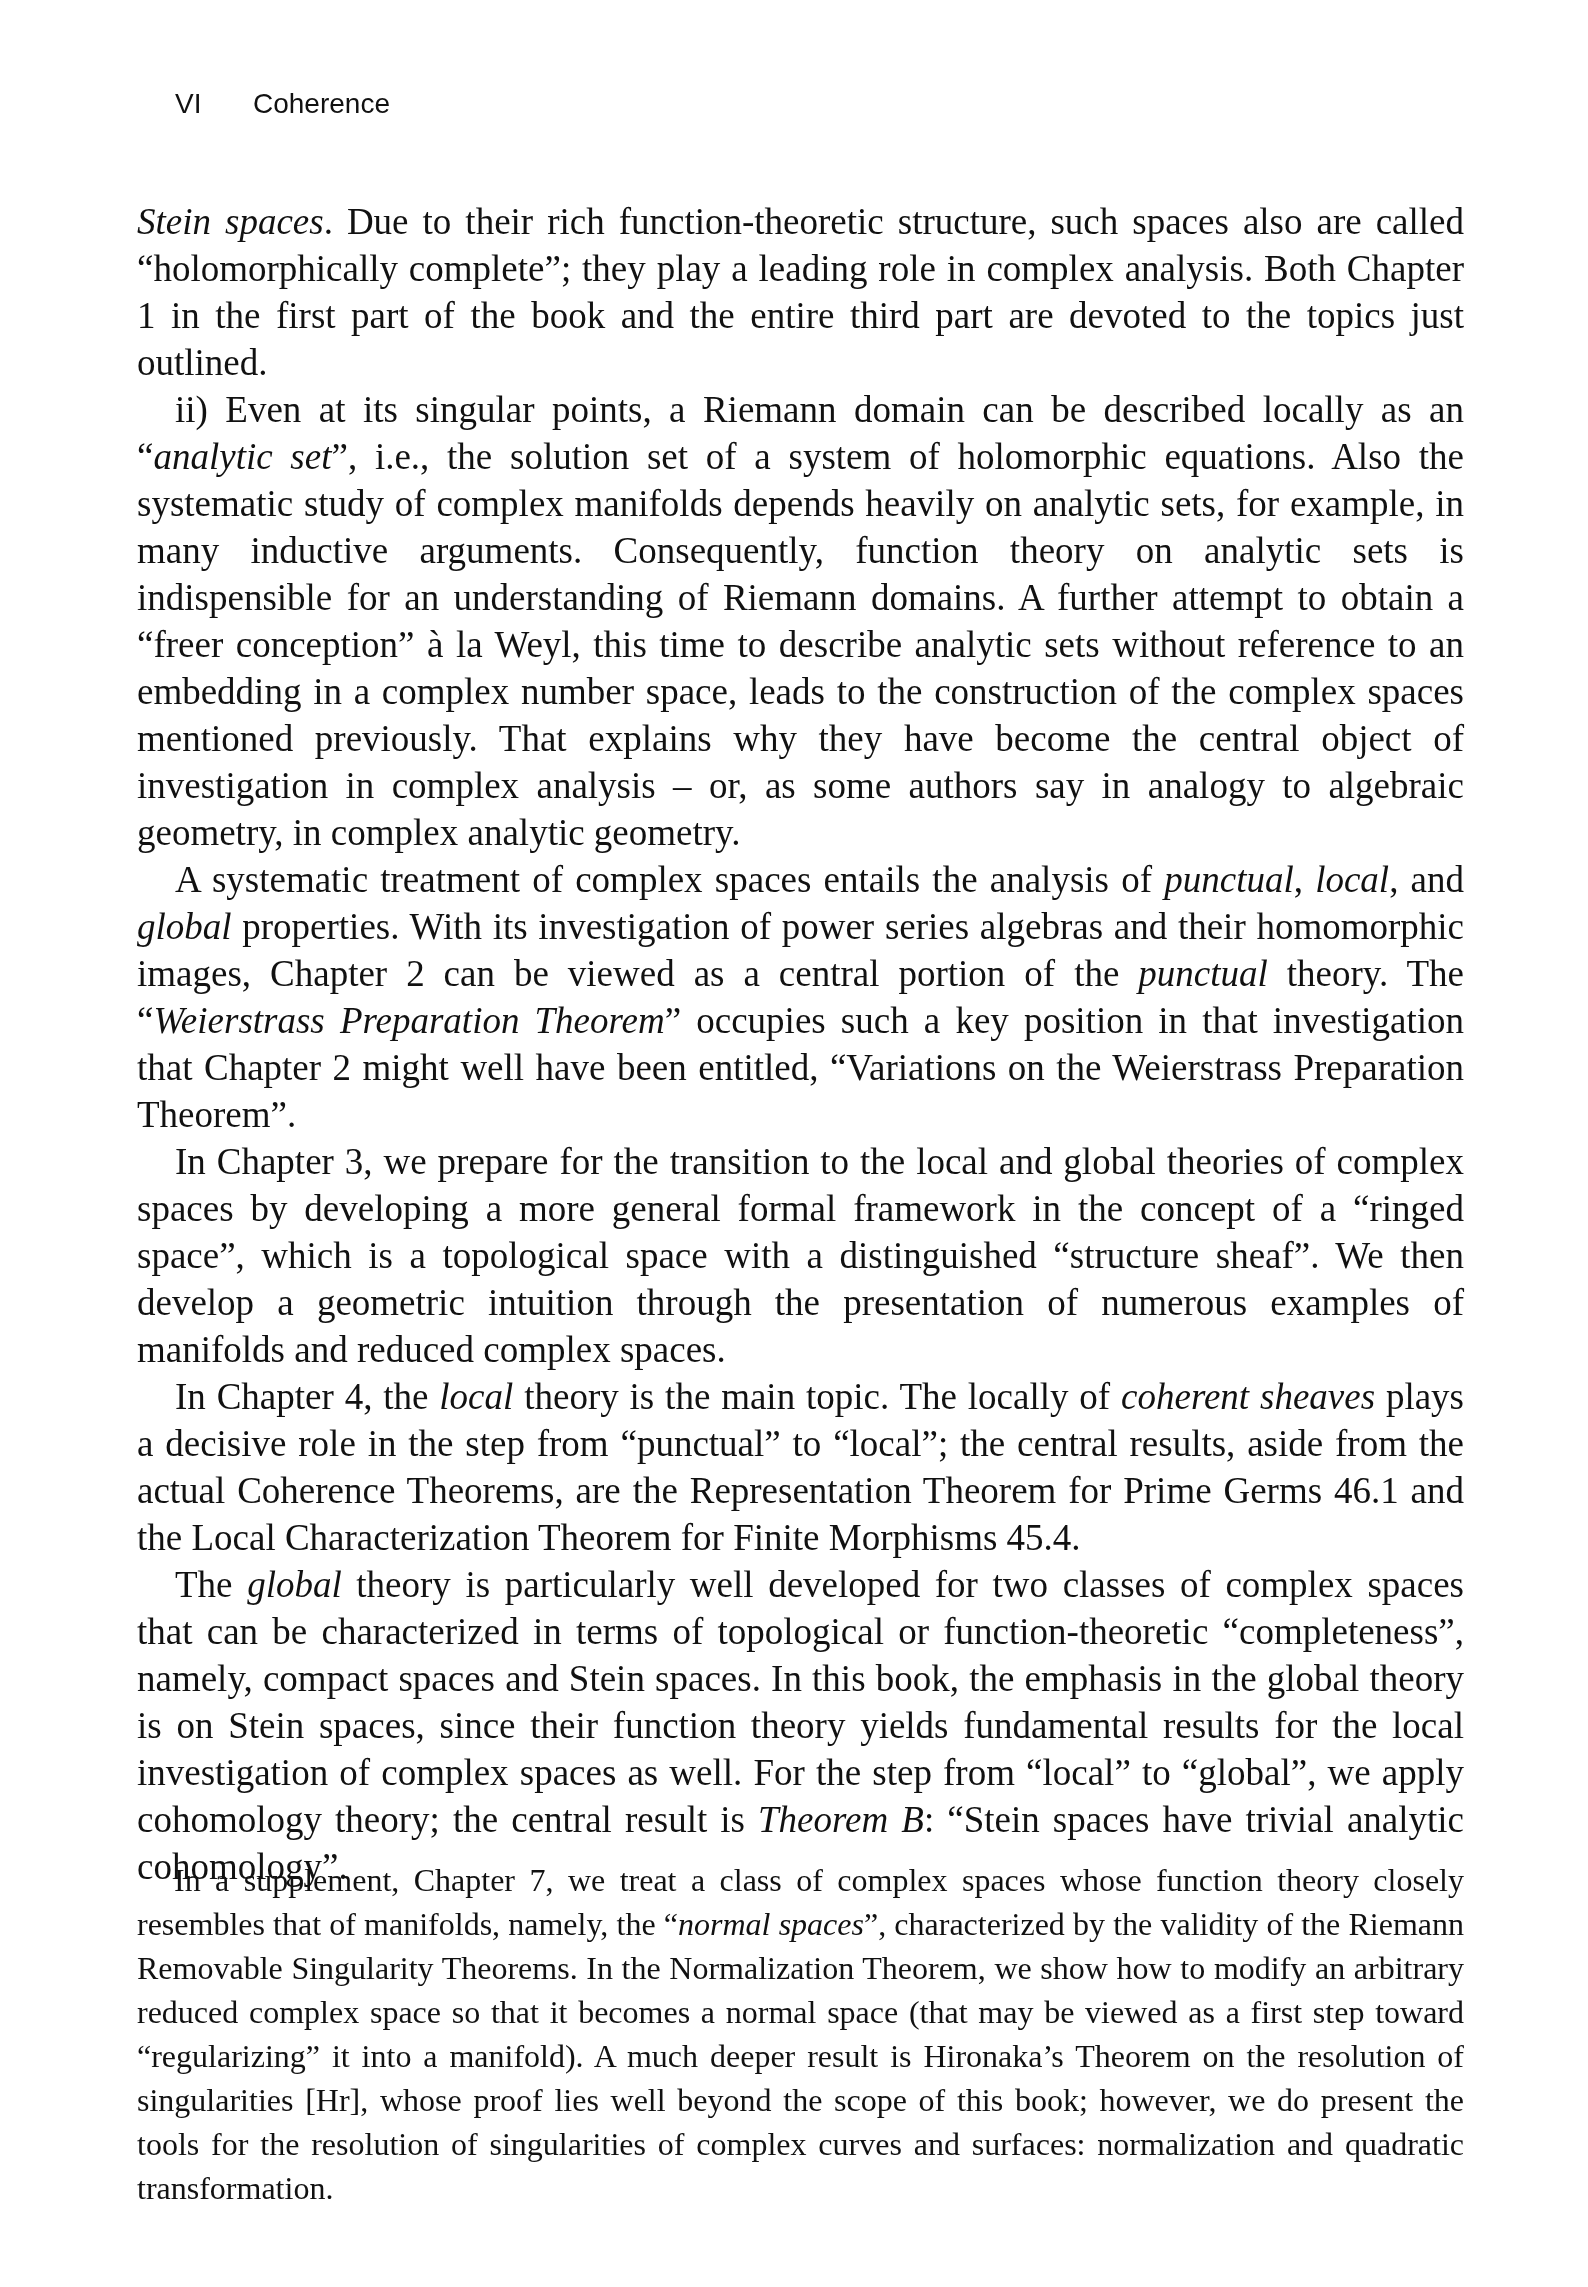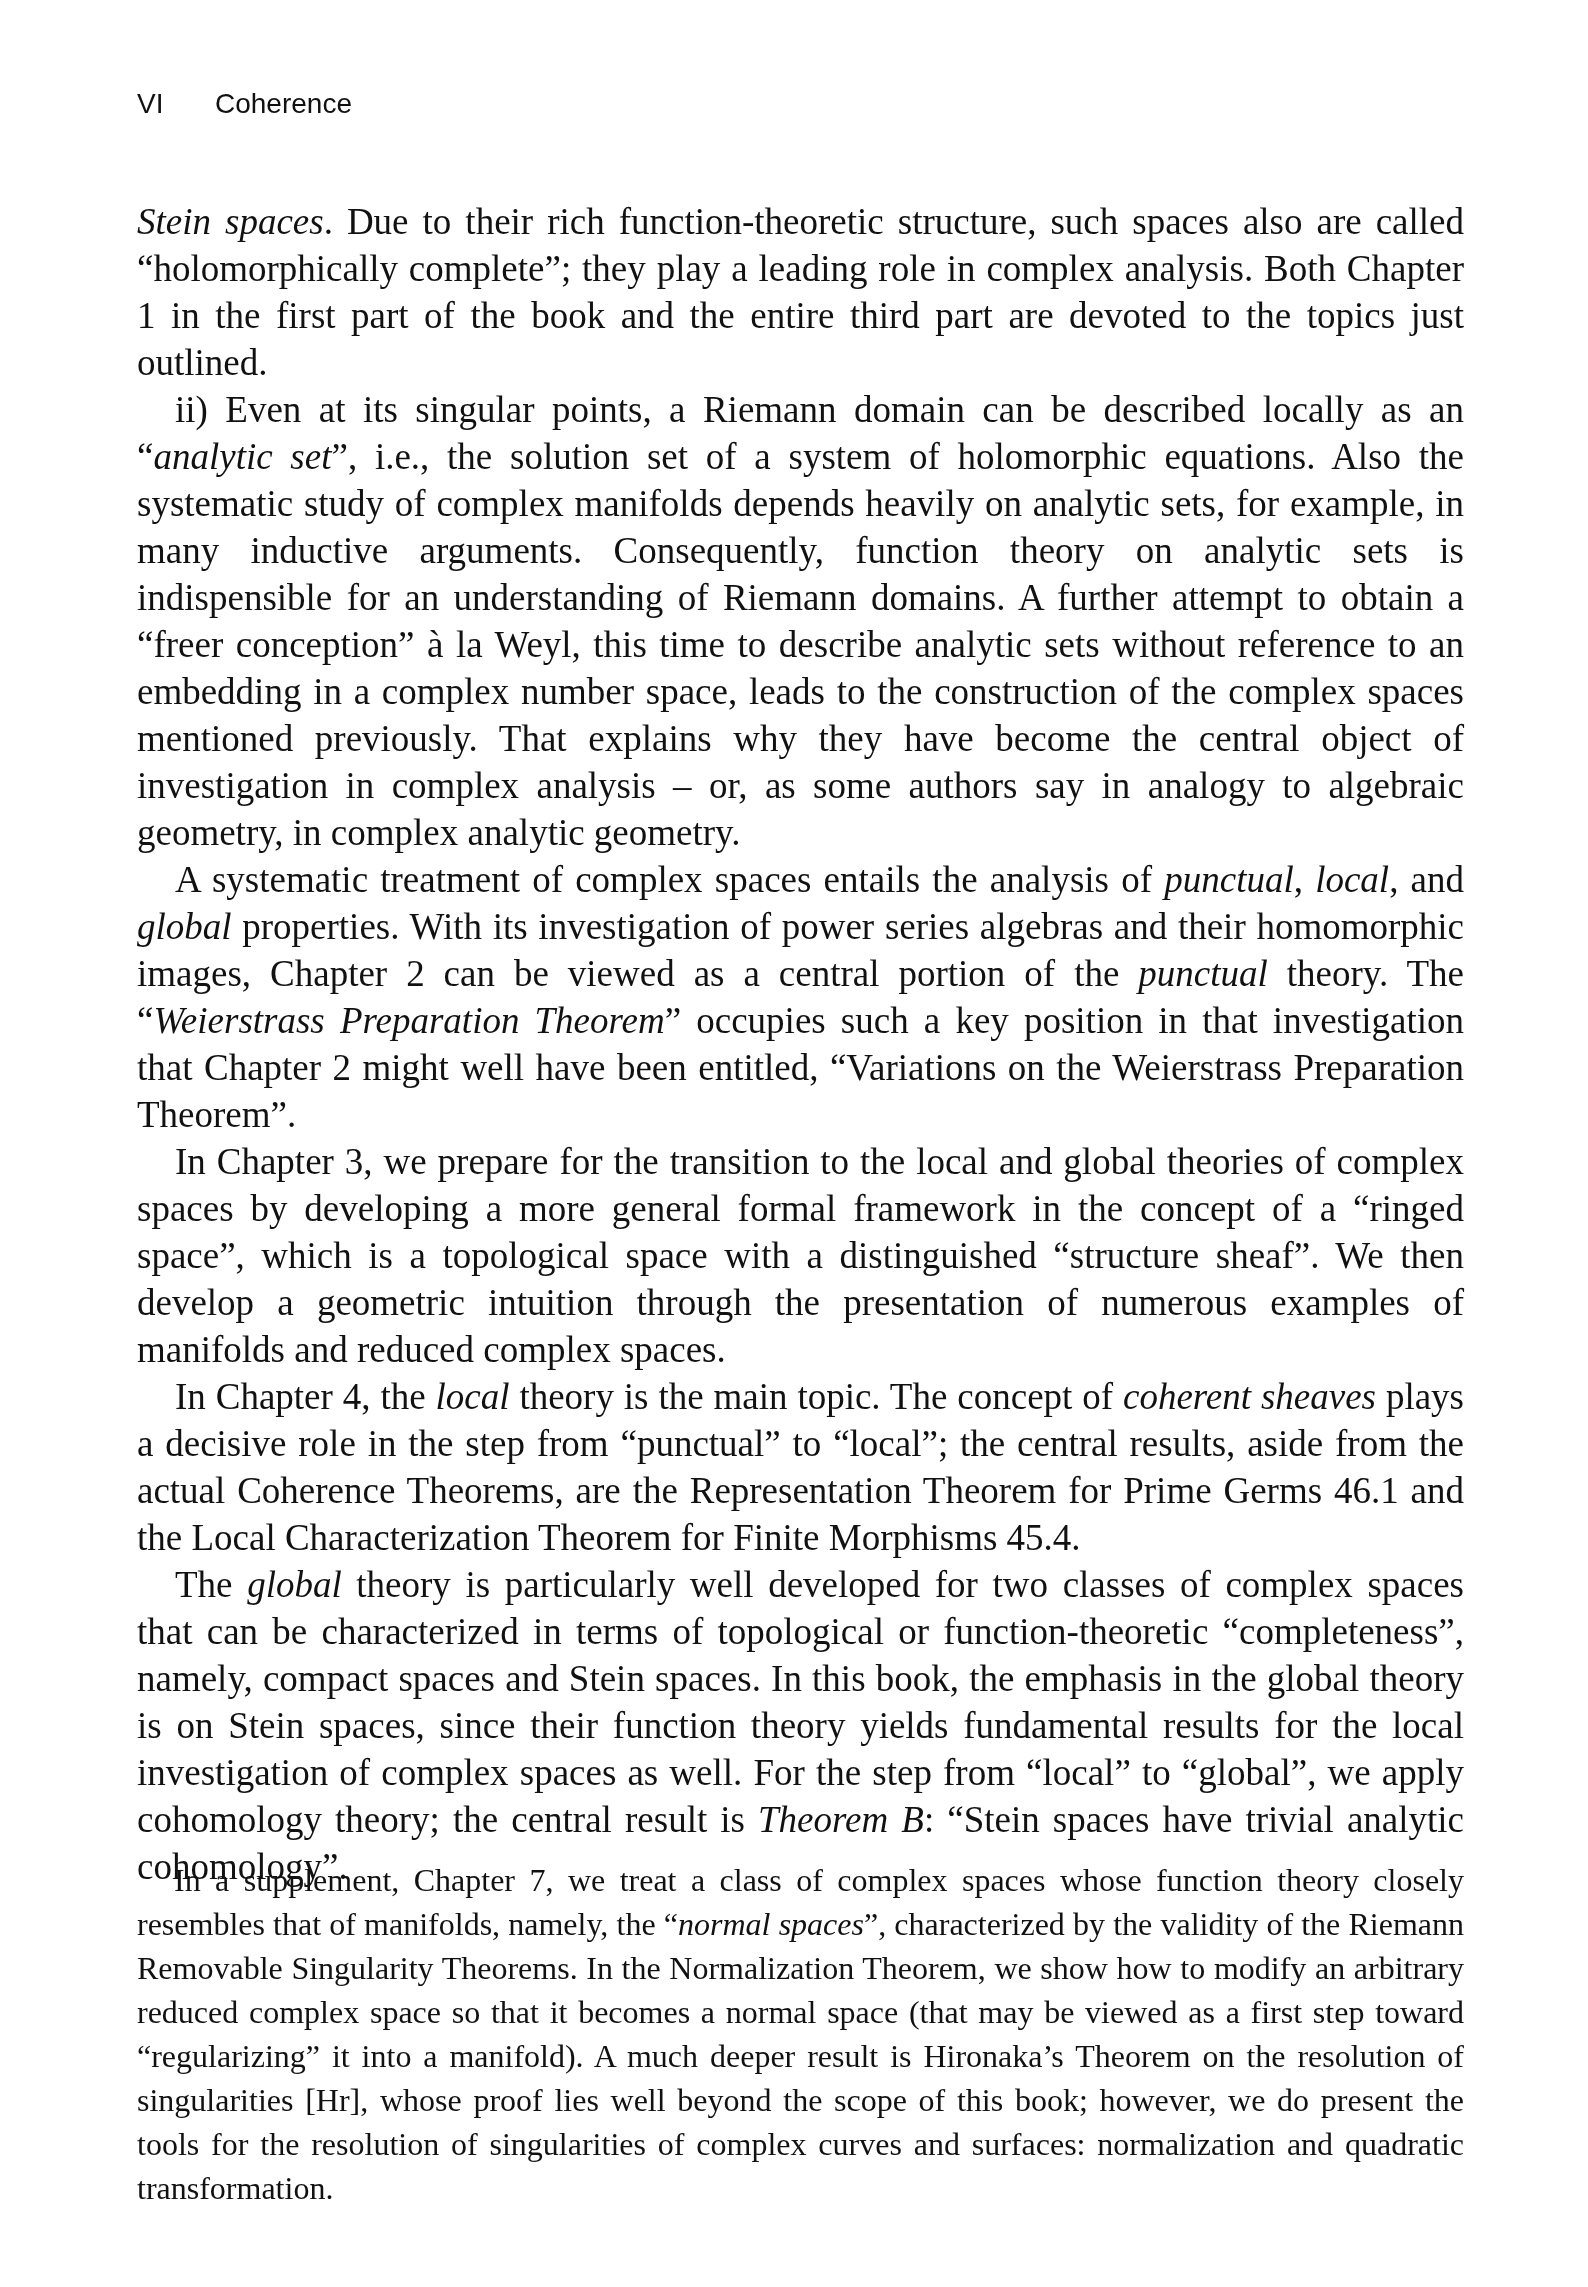--- a/index.html
+++ b/index.html
@@ -1,21 +1,21 @@
 <!DOCTYPE html>
 <html style="font-size:14.6px"><head>
 <meta charset="utf-8">
 <style>
   html, body { margin: 0; padding: 0; background: #ffffff; }
   body { width: 1589px; height: 2288px; position: relative; overflow: hidden; color: #111; }
   .running-head {
     position: absolute; left: 137px; top: 88px;
     font-family: "Liberation Sans", sans-serif; font-size: 28px; color: #111;
   }
-  .running-head .pg { display: inline-block; width: 78px; }
+  .running-head .pg { display: inline-block; width: 78px; margin-left: 38px; }
   .body-text {
     position: absolute; left: 137px; top: 166px; width: 1327px;
     font-family: "Liberation Serif", serif; font-size: 37px; line-height: 47px;
     text-align: justify; hyphens: manual; margin-top: 32px;
   }
   .body-text p { margin: 0; text-indent: 0; }
   .body-text p.ind { text-indent: 38px; }
   .supp {
     position: absolute; left: 137px; top: 1858px; width: 1327px;
     font-family: "Liberation Serif", serif; font-size: 32px; line-height: 44px;
@@ -29,20 +29,20 @@
 
 <div class="running-head">
   <span class="pg">VI</span><span>Coherence</span>
 </div>
 
 <div class="body-text">
   <p><i>Stein spaces</i><span>. Due to their rich function-theoretic structure, such spaces also are called “holomorphically complete”; they play a leading role in complex analysis. Both Chapter 1 in the first part of the book and the entire third part are devoted to the topics just outlined.</span></p>
   <p class="ind"><span>ii) Even at its singular points, a Riemann domain can be described locally as an “</span><i>analytic set</i><span>”, i.e., the solution set of a system of holomorphic equations. Also the systematic study of complex manifolds depends heavily on analytic sets, for example, in many inductive arguments. Consequently, function theory on analytic sets is indispensible for an understanding of Riemann domains. A further attempt to obtain a “freer conception” à la Weyl, this time to describe analytic sets without reference to an embedding in a complex number space, leads to the construction of the complex spaces mentioned previously. That explains why they have become the central object of investigation in complex analysis – or, as some authors say in analogy to algebraic geometry, in complex analytic geometry.</span></p>
   <p class="ind"><span>A systematic treatment of complex spaces entails the analysis of </span><i>punctual</i><span>, </span><i>local</i><span>, and </span><i>global</i><span> properties. With its investigation of power series algebras and their homo­morphic images, Chapter 2 can be viewed as a central portion of the </span><i>punctual</i><span> theory. The “</span><i>Weierstrass Preparation Theorem</i><span>” occupies such a key position in that investiga­tion that Chapter 2 might well have been entitled, “Variations on the Weierstrass Preparation Theorem”.</span></p>
   <p class="ind"><span>In Chapter 3, we prepare for the transition to the local and global theories of com­plex spaces by developing a more general formal framework in the concept of a “ringed space”, which is a topological space with a distinguished “structure sheaf”. We then develop a geometric intuition through the presentation of numerous exam­ples of manifolds and reduced complex spaces.</span></p>
-  <p class="ind"><span>In Chapter 4, the </span><i>local</i><span> theory is the main topic. The concept of </span><i>coherent sheaves</i><span> plays a decisive role in the step from “punctual” to “local”; the central results, aside from the actual Coherence Theorems, are the Representation Theorem for Prime Germs 46.1 and the Local Characterization Theorem for Finite Morphisms 45.4.</span></p>
+  <p class="ind"><span>In Chapter 4, the </span><i>local</i><span> theory is the main topic. The locally of </span><i>coherent sheaves</i><span> plays a decisive role in the step from “punctual” to “local”; the central results, aside from the actual Coherence Theorems, are the Representation Theorem for Prime Germs 46.1 and the Local Characterization Theorem for Finite Morphisms 45.4.</span></p>
   <p class="ind"><span>The </span><i>global</i><span> theory is particularly well developed for two classes of complex spaces that can be characterized in terms of topological or function-theoretic “completeness”, namely, compact spaces and Stein spaces. In this book, the emphasis in the global theory is on Stein spaces, since their function theory yields fundamental results for the local investigation of complex spaces as well. For the step from “local” to “global”, we apply cohomology theory; the central result is </span><i>Theorem B</i><span>: “Stein spaces have trivial analytic cohomology”.</span></p>
 </div>
 
 <div class="supp">
   <p><span>In a supplement, Chapter 7, we treat a class of complex spaces whose function theory closely resembles that of manifolds, namely, the “</span><i>normal spaces</i><span>”, characterized by the validity of the Riemann Removable Singularity Theorems. In the Normalization Theorem, we show how to modify an arbitrary reduced complex space so that it becomes a normal space (that may be viewed as a first step toward “regularizing” it into a manifold). A much deeper result is Hironaka’s Theorem on the resolution of singularities [Hr], whose proof lies well beyond the scope of this book; however, we do present the tools for the resolution of singularities of complex curves and surfaces: normalization and quadratic transformation.</span></p>
 </div>
 
 
 </body></html>

